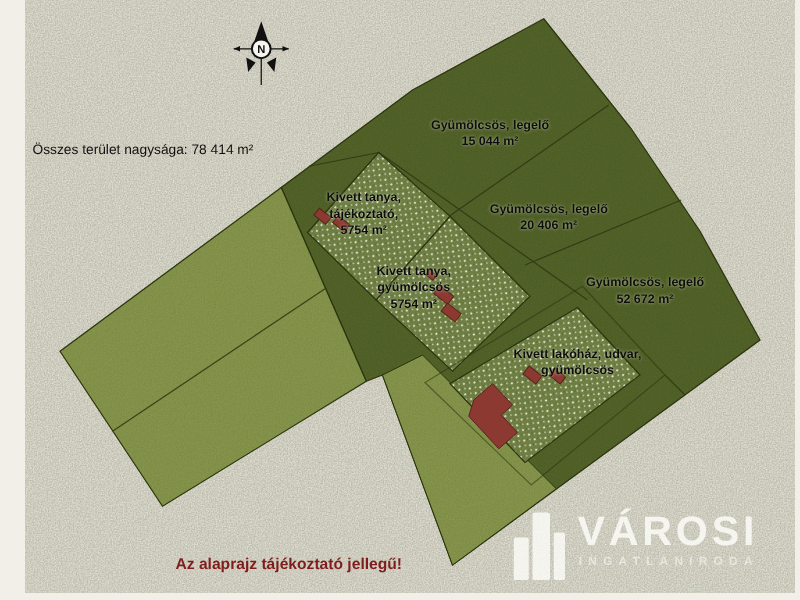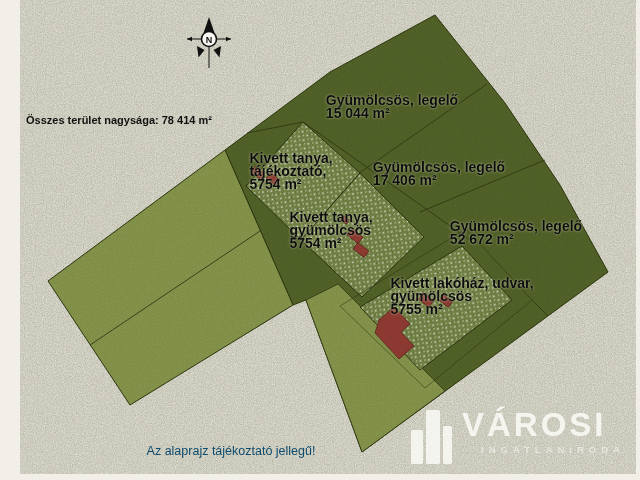--- a/index.html
+++ b/index.html
@@ -7,54 +7,54 @@
     position:relative;
     width:640px;height:480px;
     background:#f1efe7;
     overflow:hidden;
     font-family:"Liberation Sans", sans-serif;
   }
   #map-svg{position:absolute;left:0;top:0;}
   .plabel{
     position:absolute;
     transform:translateX(-50%);
-    text-align:left;
+    text-align:center;
     font-weight:bold;
-    font-size:14px;
+    font-size:10px;
     line-height:13px;
     color:#0d0d0d;
     white-space:nowrap;
     text-shadow:0 0 3px rgba(225,232,200,.55), 0 0 1px rgba(225,232,200,.4);
   }
   #main-title{
     position:absolute;
     left:26px;top:114px;
-    font-weight:bold;
+    font-weight:normal;
     font-size:11px;
     color:#111;
     white-space:nowrap;
   }
   #footer-note{
     position:absolute;
     left:231px;top:444px;
     transform:translateX(-50%);
-    font-weight:normal;
+    font-weight:bold;
     font-size:12.5px;
-    color:#0c4a6e;
+    color:#7f1d1d;
     white-space:nowrap;
   }
   #logo{position:absolute;left:406px;top:404px;width:220px;height:64px;}
   #logo-name{
     position:absolute;left:56px;top:2px;
     font-weight:bold;font-size:33px;letter-spacing:3px;
     color:rgba(255,255,253,0.8);
     white-space:nowrap;
   }
   #logo-sub{
-    position:absolute;left:75px;top:40px;
+    position:absolute;left:57px;top:40px;
     font-weight:bold;font-size:9.5px;letter-spacing:5px;
     color:rgba(255,255,253,0.5);
     white-space:nowrap;
   }
 </style>
 </head>
 <body>
 
 <div id="stage">
 
@@ -131,41 +131,40 @@
   <div id="main-title">Összes terület nagysága: 78 414 m²</div>
 
   <div class="plabel" style="left:392px;top:94px">
     <div>Gyümölcsös, legelő</div>
     <div></div>
     <div>15 044 m²</div>
   </div>
   <div class="plabel" style="left:439px;top:161px">
     <div>Gyümölcsös, legelő</div>
     <div></div>
-    <div>17 406 m²</div>
+    <div>20 406 m²</div>
   </div>
   <div class="plabel" style="left:516px;top:220px">
     <div>Gyümölcsös, legelő</div>
     <div></div>
     <div>52 672 m²</div>
   </div>
   <div class="plabel" style="left:291px;top:152px">
     <div>Kivett tanya,</div>
     <div>tájékoztató,</div>
     <div>5754 m²</div>
   </div>
   <div class="plabel" style="left:331px;top:211px">
     <div>Kivett tanya,</div>
     <div>gyümölcsös</div>
     <div>5754 m²</div>
   </div>
   <div class="plabel" style="left:462px;top:277px">
     <div>Kivett lakóház, udvar,</div>
     <div>gyümölcsös</div>
-    <div>5755 m²</div>
   </div>
 
   <div id="footer-note">Az alaprajz tájékoztató jellegű!</div>
 
   <div id="logo">
     <svg width="56" height="64" viewBox="0 0 56 64" style="position:absolute;left:0;top:0">
       <g fill="rgba(255,255,253,0.78)">
         <rect x="5" y="26" width="12" height="34" rx="1.5"></rect>
         <rect x="20" y="6" width="14" height="54" rx="1.5"></rect>
         <rect x="37" y="22" width="9" height="38" rx="1.5"></rect>

